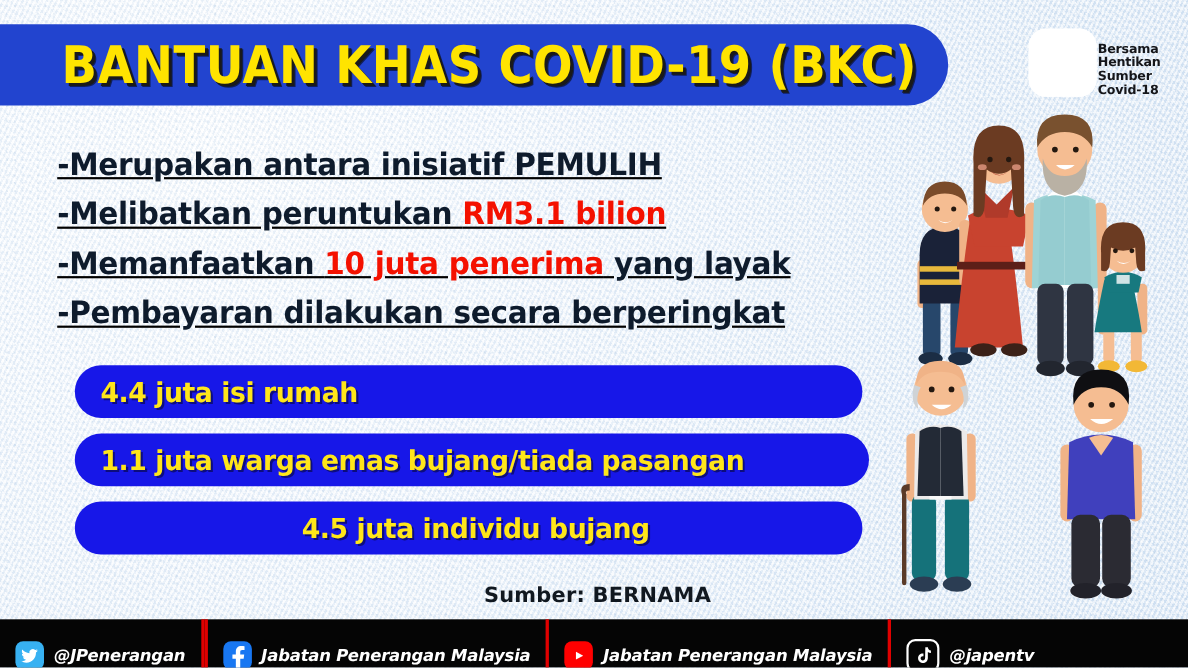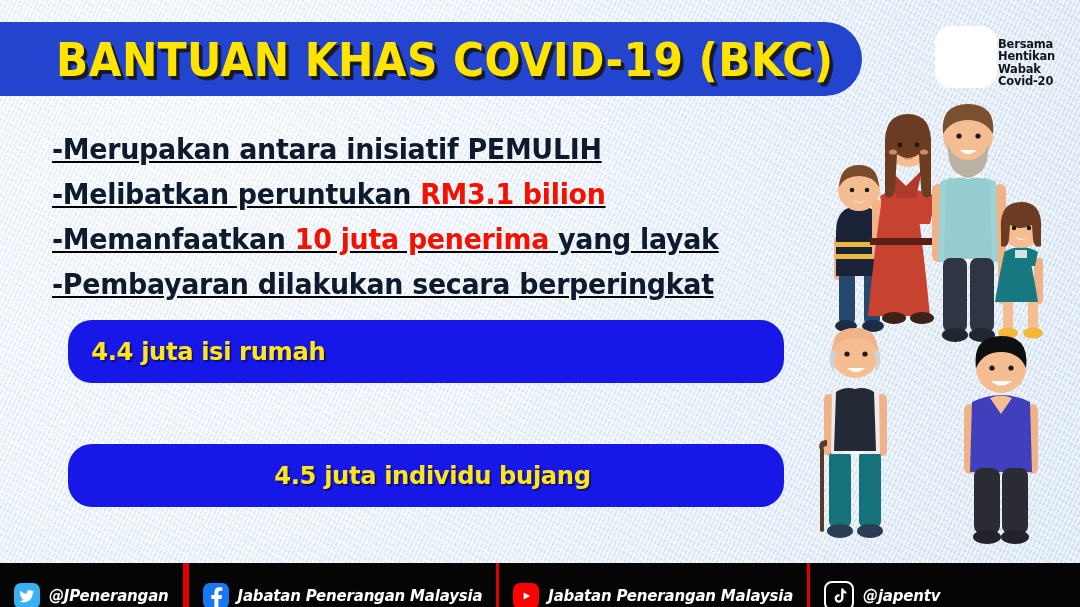--- a/index.html
+++ b/index.html
@@ -61,22 +61,22 @@
   .bullet{
     font-family:"DejaVu Sans", sans-serif;
     font-weight:700;font-size:28px;line-height:45px;color:#0e1b2c;
     white-space:nowrap;letter-spacing:-.3px;
     transform:scaleX(.96);transform-origin:left center;
   }
   .hl{color:#f41100;}
 
   
   .pill{
-    position:absolute;height:63px;border-radius:24px;background:#1717e8;
-    display:flex;align-items:center;
+    position:absolute;height:48px;border-radius:24px;background:#1717e8;
+    display:flex;align-items:center;margin-top:12px;
   }
   .pill span{
     font-family:"DejaVu Sans", sans-serif;
     font-weight:700;font-size:25px;color:#ffe61a;
     padding-left:24px;white-space:nowrap;letter-spacing:-.4px;
     text-shadow:2px 2px 0 rgba(0,0,0,.45);
     transform:scaleX(.97);transform-origin:left center;
   }
   #pill0{left:68px;top:320px;width:716px;}
   #pill1{left:68px;top:382px;width:722px;}
@@ -181,39 +181,43 @@
                 <path d="M-3 0 q3 -2 6 0 l0 7 q-3 2 -6 0 z" fill="#f5c518"></path>
               </g>
             <circle cx="0" cy="0" r="6" fill="#dfe7ef"></circle>
           </g>
         </g>
       </svg>
     </div>
     <div class="logo-text">
       <div>Bersama</div>
       <div>Hentikan</div>
-      <div>Wabak</div>
-      <div>Covid-20</div>
+      <div>Sumber</div>
+      <div>Covid-18</div>
     </div>
   </div>
 
   <div class="bullets">
     <div class="bullet"><span>-Merupakan antara inisiatif PEMULIH</span><span class="hl"></span><span></span></div>
     <div class="bullet"><span>-Melibatkan peruntukan </span><span class="hl">RM3.1 bilion</span><span></span></div>
     <div class="bullet"><span>-Memanfaatkan </span><span class="hl">10 juta penerima</span><span> yang layak</span></div>
     <div class="bullet"><span>-Pembayaran dilakukan secara berperingkat</span><span class="hl"></span><span></span></div>
   </div>
 
   <div class="pill" id="pill0">
       <span>4.4 juta isi rumah</span>
     </div>
+  <div class="pill" id="pill1">
+      <span>1.1 juta warga emas bujang/tiada pasangan</span>
+    </div>
   <div class="pill" id="pill2">
       <span>4.5 juta individu bujang</span>
     </div>
 
+  <div class="source">Sumber: BERNAMA</div>
 
   <div class="people">
     <svg width="268" height="470" viewBox="0 0 268 470" aria-hidden="true">
 
       <g>
         <rect x="22" y="144" width="9" height="44" rx="4" fill="#f0b387"></rect>
         <rect x="64" y="144" width="9" height="44" rx="4" fill="#f0b387"></rect>
         <rect x="27" y="180" width="16" height="52" rx="5" fill="#27476b"></rect>
         <rect x="52" y="180" width="16" height="52" rx="5" fill="#27476b"></rect>
         <ellipse cx="34" cy="234" rx="11" ry="6" fill="#1b2d44"></ellipse>

